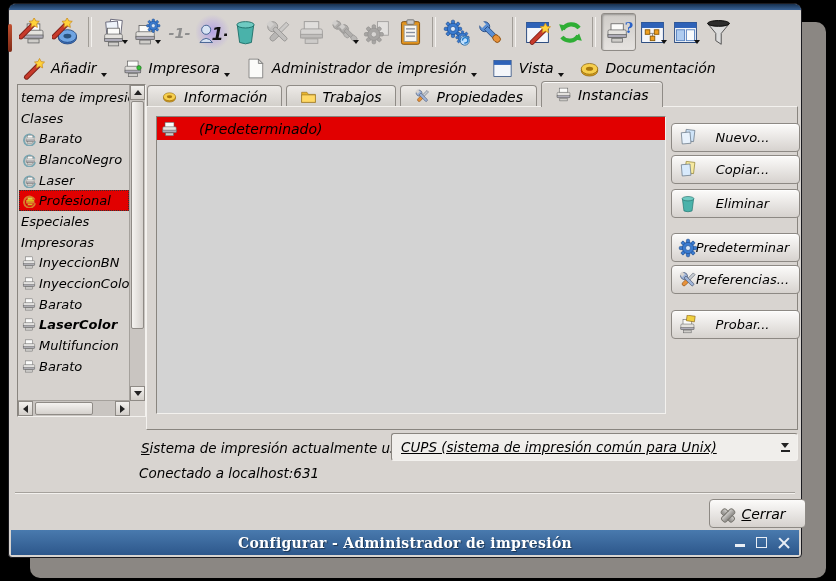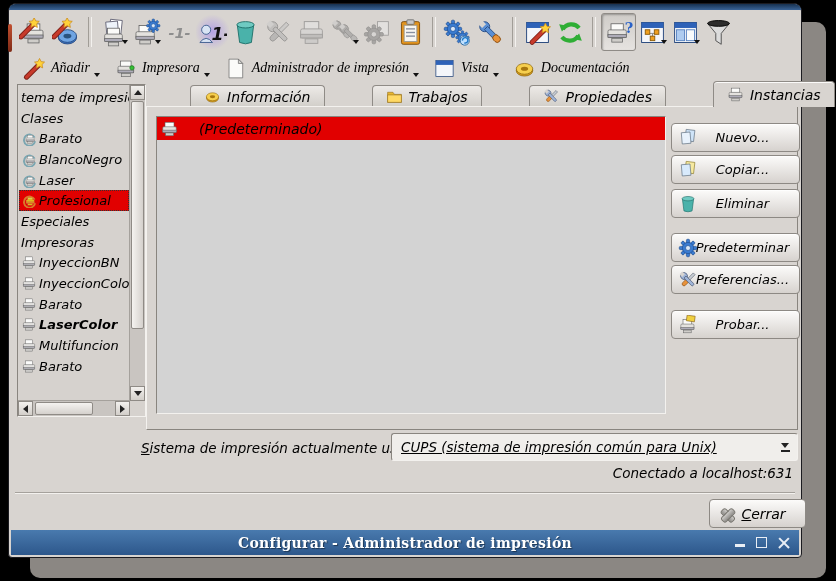--- a/index.html
+++ b/index.html
@@ -21,21 +21,21 @@
   .tbtn svg{width:29px;height:29px;}
   .tbtn.pressed{background:linear-gradient(#cfccc8,#e6e3e0);border:1px solid #8f8b86;
                 box-shadow:inset 1px 1px 2px rgba(0,0,0,.28);}
   .tbtn.glow{background:radial-gradient(circle,#b4a2e4 0%,rgba(180,162,228,0) 72%);}
   .dis{filter:grayscale(1) opacity(.5) contrast(.85);}
   .sep{width:2px;height:30px;border-left:1px solid #a19d97;border-right:1px solid #f3f1ee;
        margin:0 5px;flex:0 0 auto;}
   .dcaret{position:absolute;right:2px;bottom:3px;width:0;height:0;
           border:3px solid transparent;border-top:4px solid #111;}
   .tb2{position:absolute;left:14px;top:50px;right:6px;height:28px;display:flex;align-items:center;gap:14px;}
-  .mitem{display:flex;align-items:center;gap:5px;position:relative;padding-right:10px;cursor:default;font-family:Liberation Serif, serif;}
+  .mitem{display:flex;align-items:center;gap:5px;position:relative;padding-right:10px;cursor:default;}
   .mitem svg{width:23px;height:23px;}
   .mitem .mlabel{font-style:italic;font-size:14px;color:#000;white-space:nowrap;}
   .mitem .dcaret{right:0;bottom:0;}
 
   
   .side{position:absolute;left:8px;top:80px;width:127px;height:331px;background:#d6d2ce;
         border:1px solid;border-color:#89857f #f3f1ee #f3f1ee #89857f;}
   .side-list{position:absolute;left:1px;top:2px;right:16px;bottom:16px;overflow:hidden;}
   .srow{height:20.7px;display:flex;align-items:center;font-style:italic;font-size:13px;
         white-space:nowrap;overflow:hidden;padding-left:2px;color:#000;}
@@ -57,21 +57,21 @@
   .vthumb{position:absolute;left:1px;right:1px;top:16px;height:228px;border:1px solid #8f8b86;
           border-radius:2px;background:linear-gradient(90deg,#f5f3f0,#d5d1cd);box-sizing:border-box;}
   .hthumb{position:absolute;top:1px;bottom:1px;left:17px;width:58px;border:1px solid #8f8b86;
           border-radius:2px;background:linear-gradient(#f5f3f0,#d5d1cd);box-sizing:border-box;}
 
   
   .tabbar{position:absolute;left:138px;top:78px;height:25px;display:flex;align-items:flex-end;gap:4px;}
   .tab{height:21px;display:flex;align-items:center;gap:6px;padding:0 13px;
        font-style:italic;font-size:14px;color:#000;
        background:linear-gradient(#edeae7,#d1cec9);border:1px solid #8f8b86;border-bottom:none;
-       border-radius:4px 4px 0 0;position:relative;margin-left:43px;}
+       border-radius:4px 4px 0 0;position:relative;}
   .tab svg{width:17px;height:17px;}
   .tab.active{height:25px;background:#d8d4d0;z-index:3;box-shadow:inset 0 1px 0 #fbfaf9;}
 
   
   .panel{position:absolute;left:137px;top:102px;width:650px;height:322px;background:#d8d4d0;
          border:1px solid;border-color:#f3f1ee #89857f #89857f #f3f1ee;z-index:2;}
   .ilist{position:absolute;left:9px;top:9px;width:508px;height:296px;background:#d3d3d3;
          border:1px solid;border-color:#89857f #f3f1ee #f3f1ee #89857f;}
   .irow{height:23px;display:flex;align-items:center;gap:20px;padding:0 3px;
         font-style:italic;font-size:14px;color:#000;}
@@ -88,21 +88,21 @@
   
   .flabel{position:absolute;left:132px;top:436px;font-style:italic;font-size:13.5px;color:#000;}
   .accel::first-letter{text-decoration:underline;}
   .combo{position:absolute;left:382px;top:429px;width:405px;height:26px;border:1px solid;
          border-color:#89857f #f3f1ee #f3f1ee #89857f;background:#f0eeeb;border-radius:3px;
          display:flex;align-items:center;}
   .combo .val{flex:1;padding:0 9px;font-style:italic;font-size:13.5px;white-space:nowrap;overflow:hidden;text-decoration:underline;}
   .combo .dd{width:24px;height:100%;display:flex;flex-direction:column;align-items:center;justify-content:center;gap:2px;}
   .combo .dd .tri-dn{border-top-color:#222;}
   .combo .dd .bar{width:9px;height:2px;background:#222;}
-  .status{position:absolute;left:130px;right:8px;top:461px;text-align:right;
+  .status{position:absolute;left:130px;right:8px;top:461px;text-align:left;
           font-style:italic;font-size:13.5px;color:#000;}
   .groove{position:absolute;left:6px;right:6px;top:488px;height:0;
           border-top:1px solid #a5a19c;border-bottom:1px solid #f3f1ee;}
   .closebtn{position:absolute;left:700px;top:495px;width:95px;height:27px;border:1px solid #8d8984;
             border-radius:4px;background:linear-gradient(#fcfbfa,#d6d2ce);display:flex;align-items:center;}
   .closebtn .albl{display:block;width:100%;text-align:center;font-style:italic;font-size:14px;padding-left:12px;box-sizing:border-box;}
   .xicon{position:absolute;left:9px;width:16px;height:16px;}
   .xicon::before,.xicon::after{content:"";position:absolute;left:1px;top:6px;width:14px;height:4.5px;
         background:linear-gradient(#cfcdca,#8f8d8a);border-radius:2.5px;border:1px solid #77756f;}
   .xicon::before{transform:rotate(45deg);}

